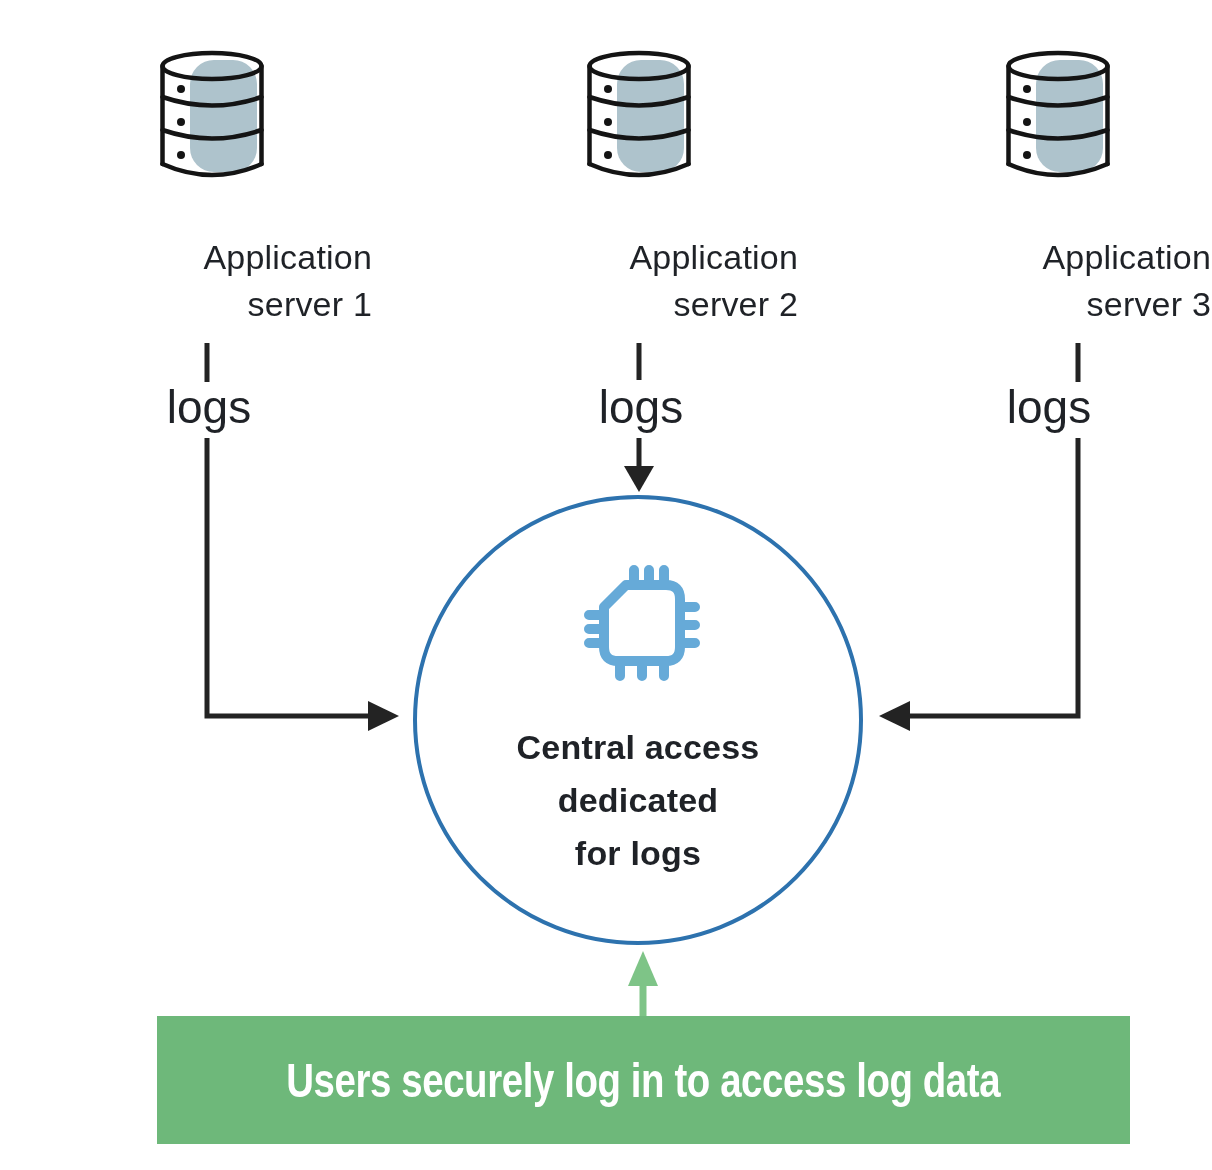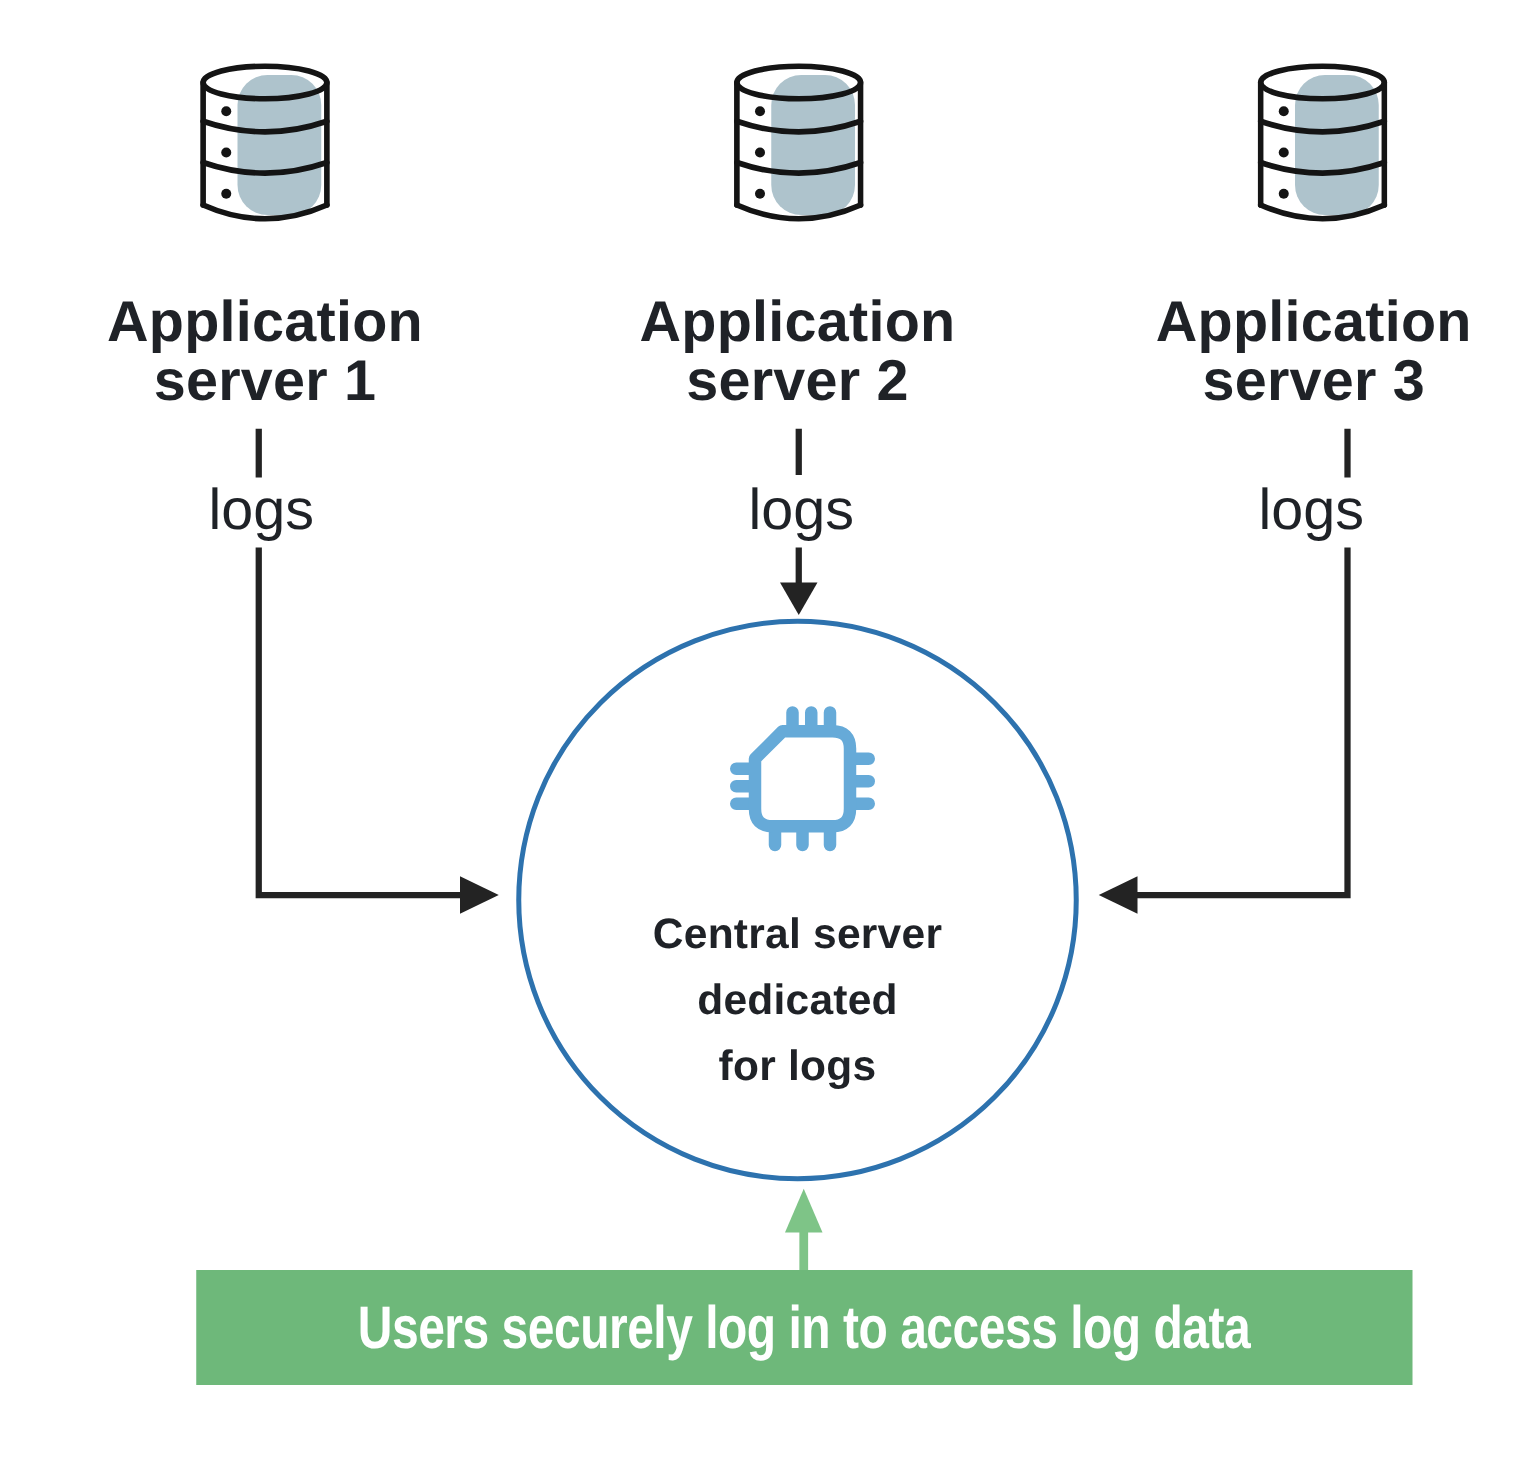--- a/index.html
+++ b/index.html
@@ -27,25 +27,25 @@
 
   
   .chip-svg  { position: absolute; left: 165px; top: 64px; }
   .chip-body { stroke: var(--chip-blue, #66aad8); stroke-width: 10; fill: none; stroke-linejoin: round; }
   .chip-pin  { stroke: var(--chip-blue, #66aad8); stroke-width: 10; fill: none; stroke-linecap: round; }
 
   .server-label {
     position: absolute;
     width: 320px;
     top: 234px;
-    font-size: 46px;
-    font-weight: 700;
+    font-size: 34px;
+    font-weight: 400;
     line-height: 47px;
     color: var(--text-dark, #1f2227);
-    text-align: center;
+    text-align: right;
     white-space: pre-line;
     letter-spacing: 0.2px;
   }
   .logs-label {
     position: absolute;
     width: 160px;
     top: 384px;
     font-size: 46px;
     font-weight: 400;
     line-height: 46px;
@@ -76,21 +76,21 @@
     text-align: center;
     white-space: pre-line;
     letter-spacing: 0.2px;
   }
 
   .banner {
     position: absolute;
     left: 157px;
     top: 1016px;
     width: 973px;
-    height: 92px;
+    height: 128px;
     background: var(--banner-green, #6eb87a);
     display: flex;
     align-items: center;
     justify-content: center;
   }
   .banner-text {
     color: var(--banner-text, #ffffff);
     font-size: 48px;
     font-weight: 700;
     white-space: nowrap;
@@ -169,21 +169,21 @@
   <div class="logs-label" style="left:969px;">logs</div>
 
   <div class="central-circle">
     <svg class="chip-svg" width="120" height="120" viewBox="0 0 120 120">
       <path class="chip-pin" d="M52 20 V7 M67 20 V7 M82 20 V7"></path>
       <path class="chip-pin" d="M38 100 V113 M60 100 V113 M82 100 V113"></path>
       <path class="chip-pin" d="M20 52 H7 M20 66 H7 M20 80 H7"></path>
       <path class="chip-pin" d="M100 44 H113 M100 62 H113 M100 80 H113"></path>
       <path class="chip-body" d="M44 22 H84 Q98 22 98 36 V84 Q98 98 84 98 H36 Q22 98 22 84 V44 Z"></path>
     </svg>
-    <div class="central-label">Central server
+    <div class="central-label">Central access
 dedicated
 for logs</div>
   </div>
 
   <div class="banner">
     <span class="banner-text">Users securely log in to access log data</span>
   </div>
 
 </div>
 

